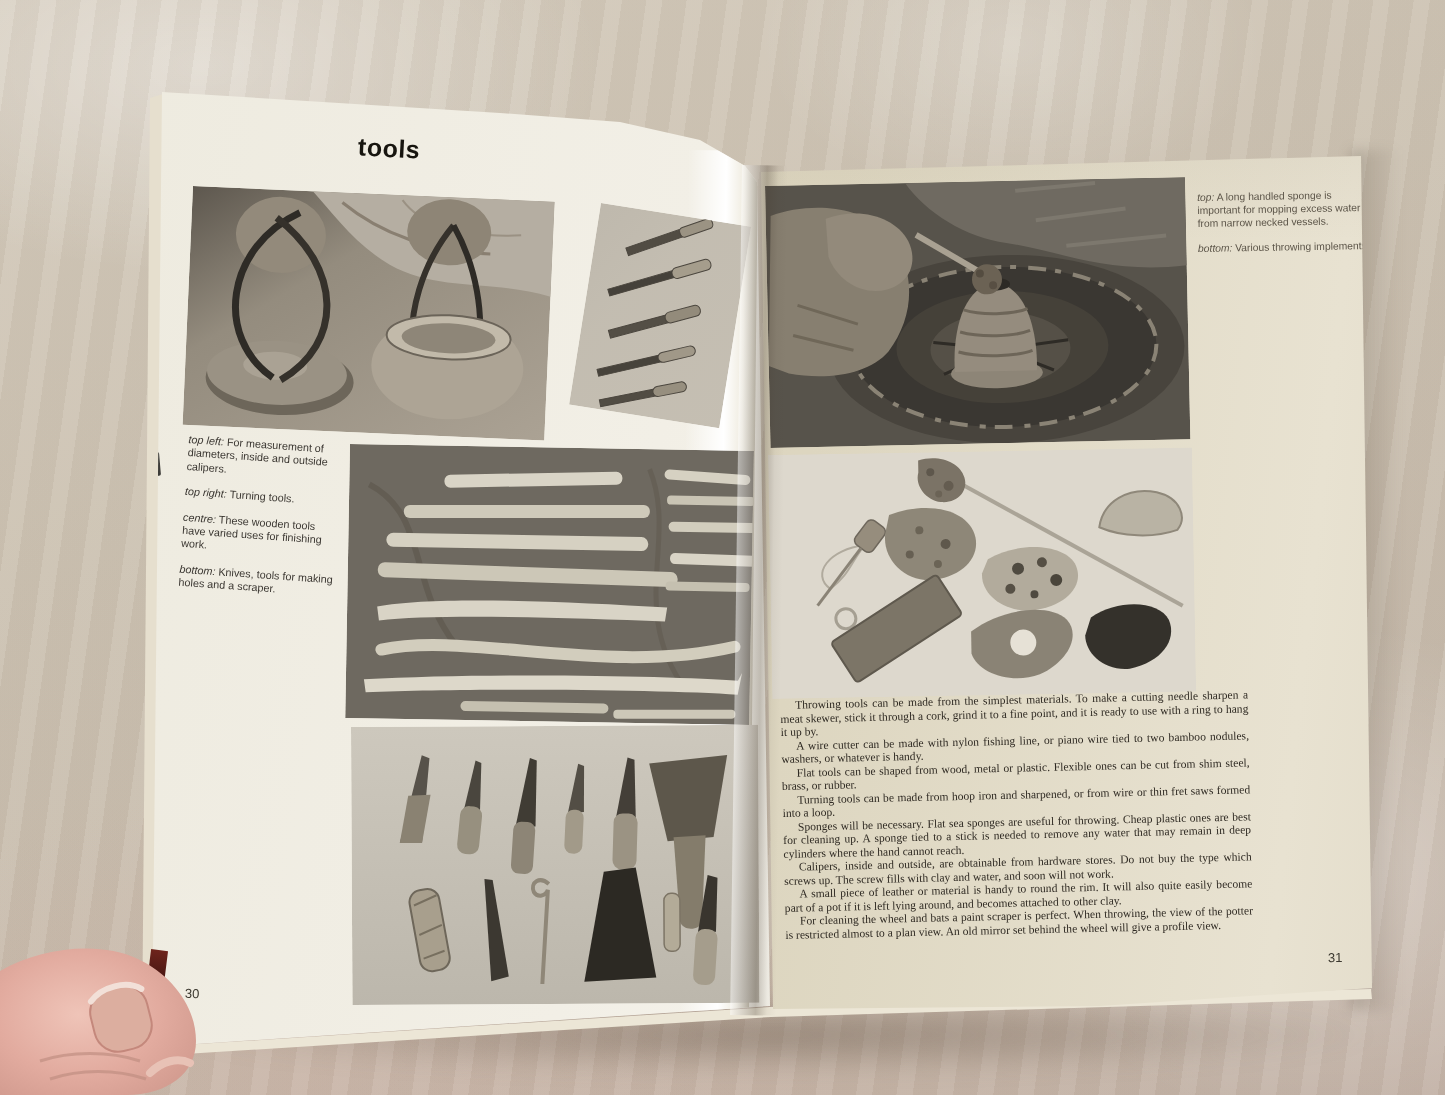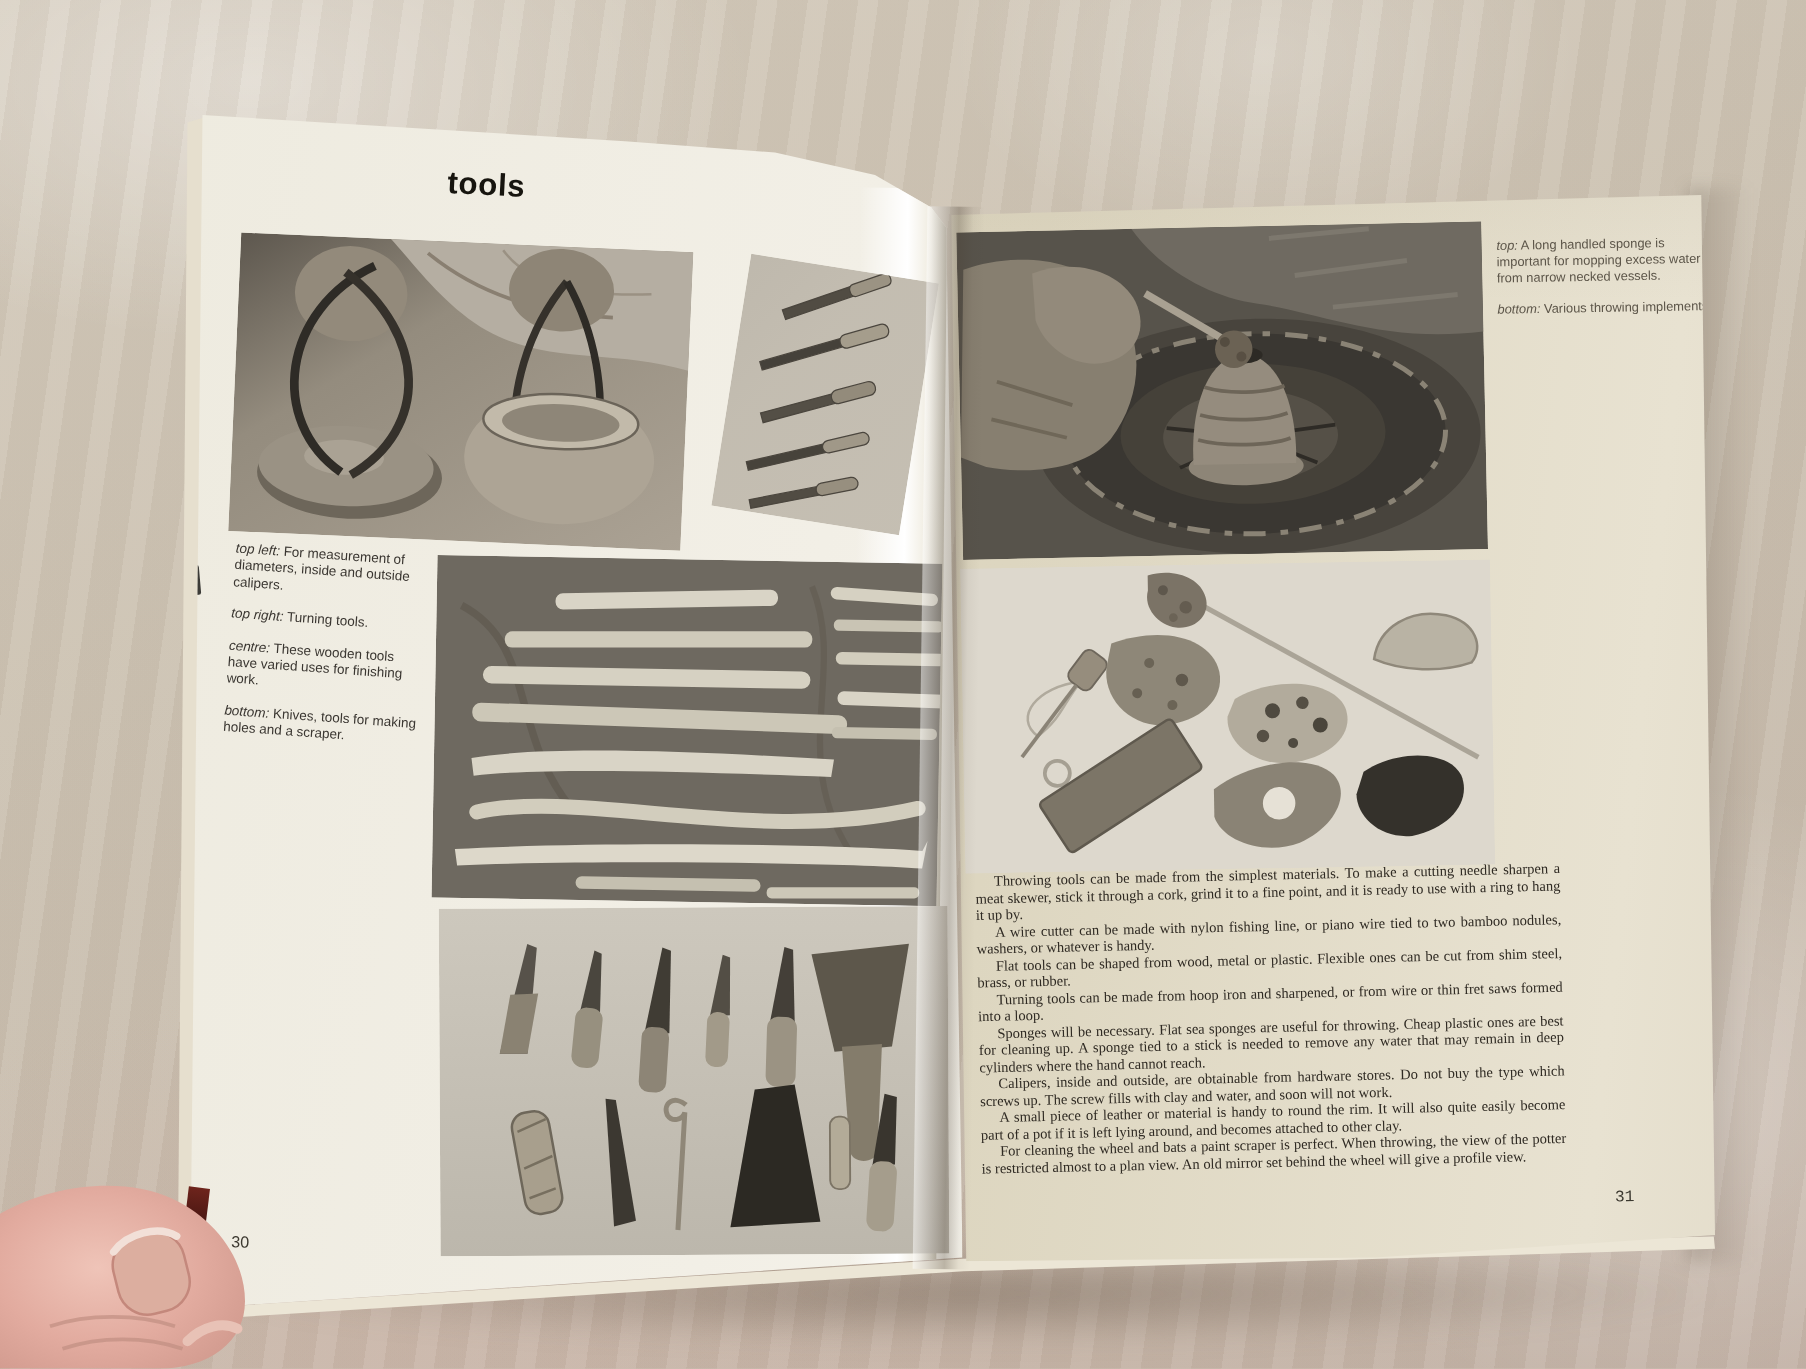--- a/index.html
+++ b/index.html
@@ -55,21 +55,21 @@
     font-size:10.3px;line-height:13px;color:#5c5549;}
 
   .body-text{position:absolute;left:780px;top:699px;width:468px;
     transform:rotate(-1.3deg);transform-origin:top left;
     font-family:"Liberation Serif",serif;font-size:11.6px;line-height:13.5px;
     color:#2f2a23;text-align:justify;}
   .body-text p{margin:0;text-indent:15px;}
 
   .pagenum{position:absolute;font-size:13px;color:#3b382f;}
   .pagenum-30{left:185px;top:986px;transform:rotate(2deg);}
-  .pagenum-31{left:1292px;top:950px;transform:rotate(-1deg);font-family:Liberation Mono, monospace;}
+  .pagenum-31{left:1328px;top:950px;transform:rotate(-1deg);}
 
   .red-sliver{position:absolute;left:149px;top:950px;width:17px;height:34px;
     transform:rotate(7deg);background:linear-gradient(180deg,#6e241c,#401410);}
   .edge-smudge{position:absolute;left:154px;top:452px;width:6px;height:24px;
     transform:rotate(-5deg);background:#3c3b37;border-radius:2px;}
 
   .thumb{position:absolute;left:0;top:933px;width:252px;height:162px;}
 </style>
 </head>
 <body>

